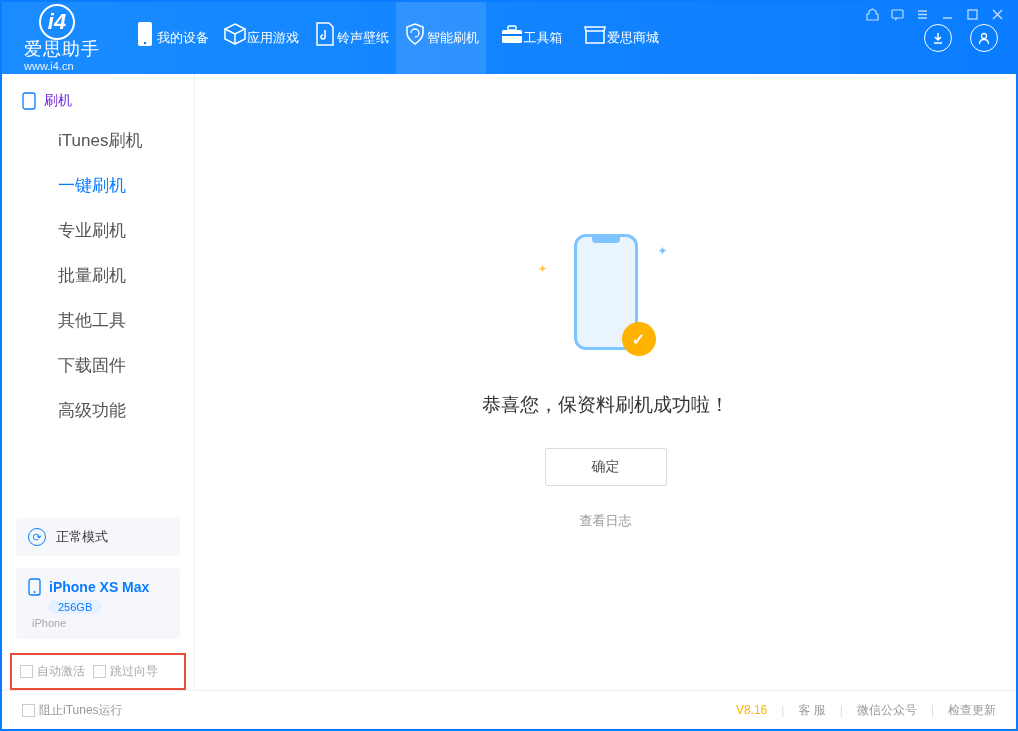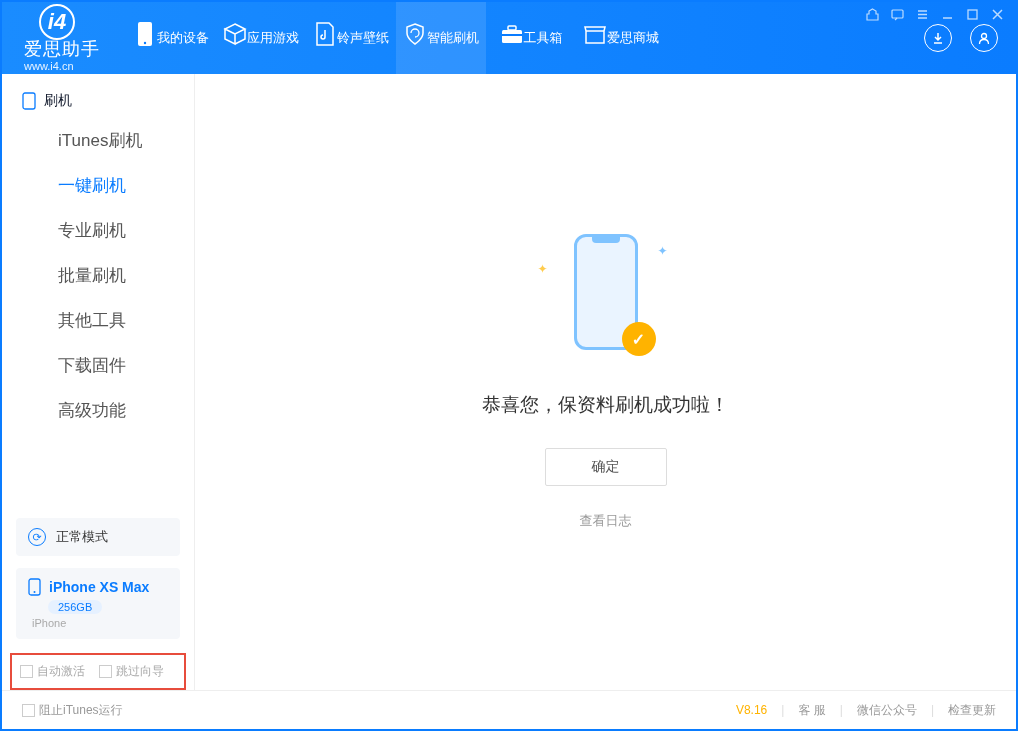--- a/index.html
+++ b/index.html
@@ -15,33 +15,33 @@
 .nav-item.active { background: rgba(255,255,255,.12); }
 .nav-item svg, .nav-item .icon-box { margin-bottom: 4px; }
 .icon-box { width: 24px; height: 24px; display: flex; align-items: center; justify-content: center; }
 .header-right { margin-left: auto; display: flex; align-items: center; gap: 18px; color: #fff; }
 .header-right .circle { width: 28px; height: 28px; border: 1.5px solid #fff; border-radius: 50%; display: flex; align-items: center; justify-content: center; cursor: pointer; }
 .titlebar { position: absolute; top: 6px; right: 12px; display: flex; gap: 12px; color: #fff; font-size: 12px; }
 .titlebar span, .titlebar svg { cursor: pointer; opacity: .85; }
 .body { display: flex; height: 616px; }
 .sidebar { width: 193px; border-right: 1px solid #eee; display: flex; flex-direction: column; padding-top: 18px; }
 .side-group { padding-left: 20px; font-size: 14px; }
-.side-head { display: flex; align-items: flex-end; gap: 8px; color: #0f172a; font-weight: 500; margin-bottom: 8px; }
+.side-head { display: flex; align-items: flex-end; gap: 8px; color: #6d28d9; font-weight: 500; margin-bottom: 8px; }
 .side-items { }
 .side-item { padding: 11px 0 11px 36px; color: #555; font-size: 17px; cursor: pointer; }
 .side-item.active { color: #0a7cff; }
 .side-head.more-head { margin-top: 18px; }
 .device-panel { margin-top: auto; padding: 10px 14px 0; }
 .mode-box { background: #f5f7fa; border-radius: 4px; padding: 10px 12px; display: flex; align-items: center; gap: 10px; margin-bottom: 12px; color: #333; font-size: 13px; }
 .mode-icon { width: 18px; height: 18px; border: 1.5px solid #0a7cff; border-radius: 50%; display: flex; align-items: center; justify-content: center; color: #0a7cff; font-size: 11px; }
 .device-box { background: #f5f7fa; border-radius: 4px; padding: 10px 12px; }
 .device-name { display: flex; align-items: center; gap: 8px; color: #0a7cff; font-weight: 600; font-size: 14px; }
 .device-cap { display: inline-block; background: #e6f1ff; color: #0a7cff; border-radius: 10px; padding: 1px 10px; font-size: 11px; margin-top: 4px; margin-left: 20px; }
 .device-type { color: #aaa; font-size: 11px; margin-top: 2px; margin-left: 4px; }
-.checkbox-row { border: 2px solid #e74c3c; margin: 14px 8px 0 8px; padding: 8px 8px; display: flex; gap: 14px; align-items: center; }
+.checkbox-row { border: 2px solid #e74c3c; margin: 14px 8px 0 8px; padding: 8px 8px; display: flex; gap: 8px; align-items: center; }
 .chk { display: flex; align-items: center; gap: 4px; color: #aaa; font-size: 12px; }
 .chk-box { width: 13px; height: 13px; border: 1px solid #ccc; }
 .main { flex: 1; display: flex; flex-direction: column; align-items: center; justify-content: center; position: relative; gap: 8px; }
 .phone-illus { position: relative; width: 100px; height: 130px; margin-bottom: 20px; }
 .phone-body { width: 64px; height: 116px; border: 3px solid #7fc3ff; border-radius: 12px; position: absolute; left: 18px; top: 0; background: #eaf4ff; }
 .phone-notch { width: 28px; height: 6px; background: #7fc3ff; border-radius: 0 0 4px 4px; position: absolute; top: 0; left: 50%; transform: translateX(-50%); }
 .check-badge { width: 34px; height: 34px; background: #ffb300; border-radius: 50%; position: absolute; right: 0; bottom: 8px; display: flex; align-items: center; justify-content: center; color: #fff; font-weight: bold; }
 .sparkle { position: absolute; color: #ffcc4d; font-size: 12px; }
 .sparkle.s1 { left: -18px; top: 28px; }
 .sparkle.s2 { right: -12px; top: 10px; color: #7fc3ff; }

